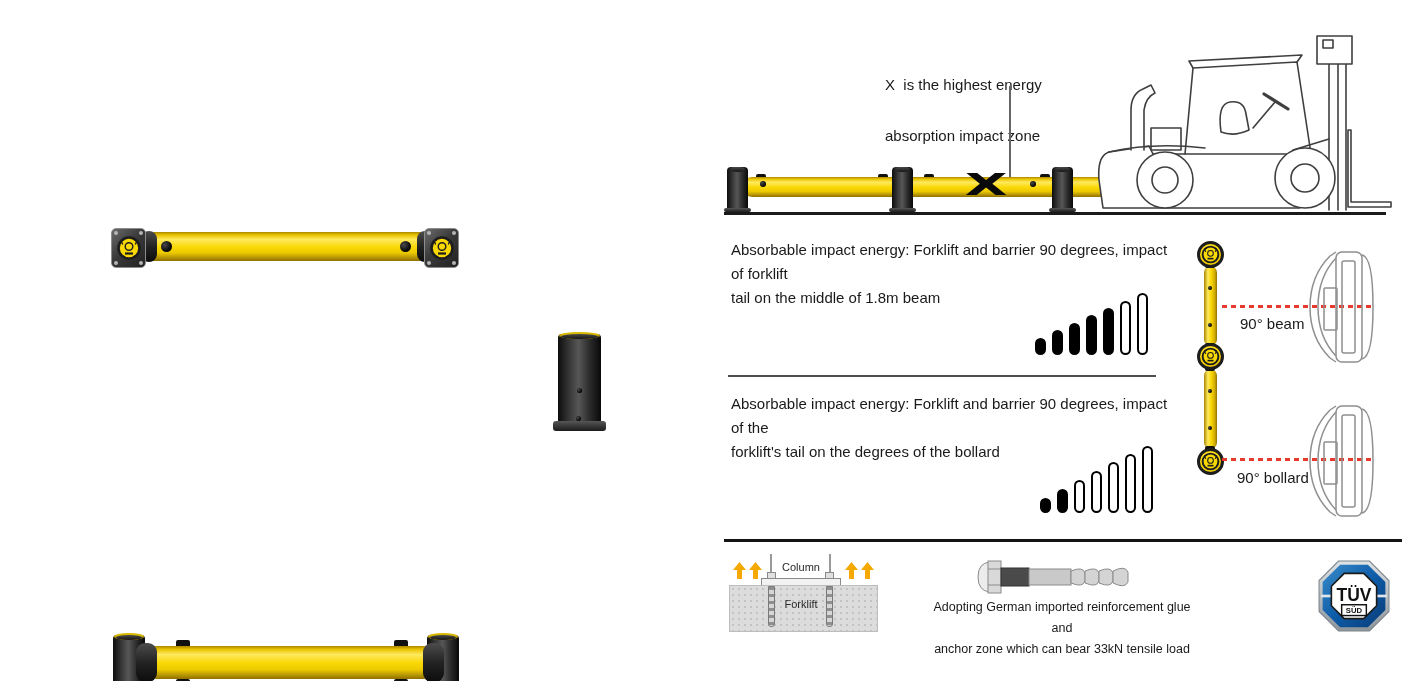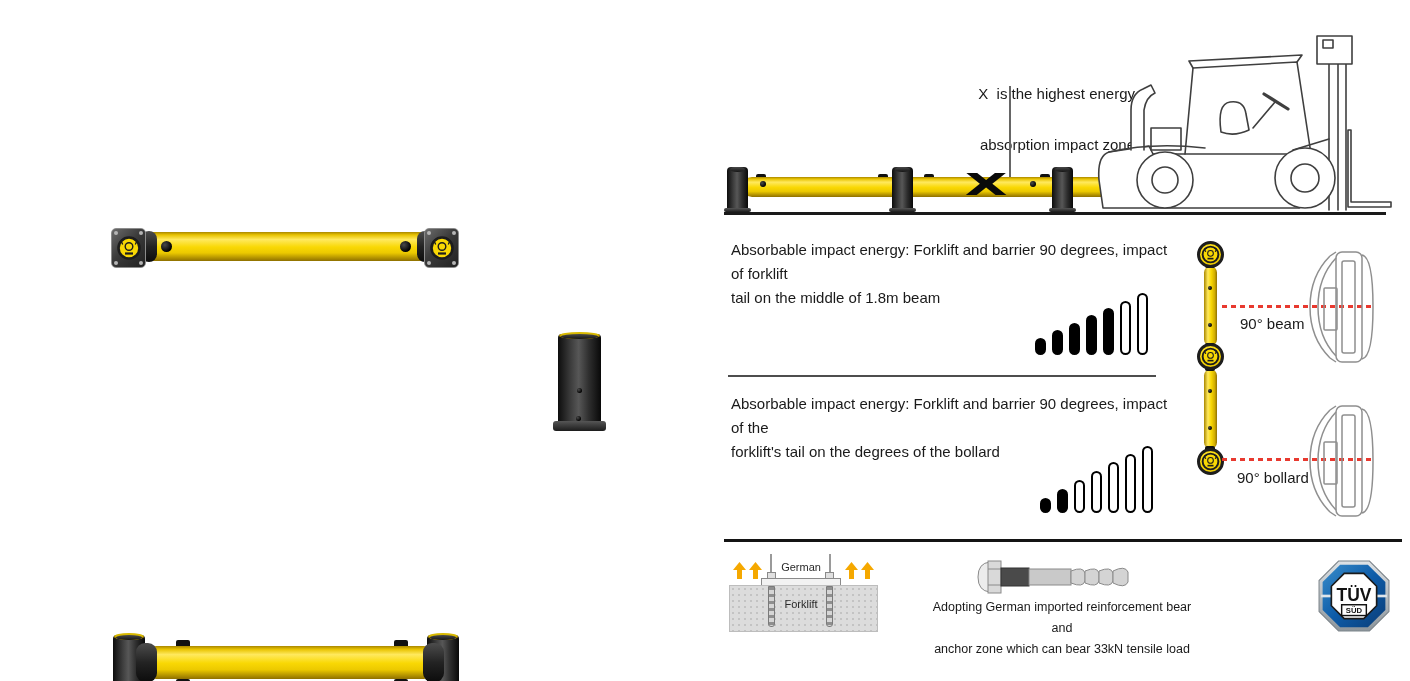--- a/index.html
+++ b/index.html
@@ -176,21 +176,21 @@
   <div class="abs" style="left:540px;top:300px;width:100px;height:140px;">
     <div class="abs post" style="left:18px;top:34px;width:43px;height:88px;">
       <span class="post-rim"></span>
         <span class="post-rim-top"></span>
     </div>
     <div class="abs bolt-dot" style="left:37px;top:88px;width:5px;height:5px;"></div>
     <div class="abs bolt-dot" style="left:36px;top:116px;width:5px;height:5px;"></div>
     <div class="abs post-base" style="left:13px;top:121px;width:53px;height:10px;"></div>
   </div>
 
-  <div class="abs txt" style="left:885px;top:51px;width:250px;text-align:right;line-height:17px;white-space:pre;">
+  <div class="abs txt" style="left:885px;top:42px;width:250px;text-align:left;line-height:17px;white-space:pre;">
     <div>X  is the highest energy</div>
     <div>absorption impact zone</div>
   </div>
   <div class="abs pointer-line" style="left:1009px;top:86px;height:92px;"></div>
 
   <div class="abs" style="left:700px;top:150px;width:700px;height:70px;">
     <div class="abs tab" style="left:56px;top:24px;width:10px;height:6px;"></div>
     <div class="abs tab" style="left:178px;top:24px;width:10px;height:6px;"></div>
     <div class="abs tab" style="left:224px;top:24px;width:10px;height:6px;"></div>
     <div class="abs tab" style="left:340px;top:24px;width:10px;height:6px;"></div>
@@ -323,21 +323,21 @@
       </svg>
     <svg class="abs" style="left:118px;top:10px;" width="13" height="17" viewBox="0 0 13 17">
         <use href="#uplift-arrow"></use>
       </svg>
     <svg class="abs" style="left:134px;top:10px;" width="13" height="17" viewBox="0 0 13 17">
         <use href="#uplift-arrow"></use>
       </svg>
 
     <div class="abs col-line" style="left:43px;top:2px;height:25px;"></div>
     <div class="abs col-line" style="left:102px;top:2px;height:25px;"></div>
-    <div class="abs tiny-txt" style="left:46px;top:9px;width:56px;text-align:center;">German</div>
+    <div class="abs tiny-txt" style="left:46px;top:9px;width:56px;text-align:center;">Column</div>
 
     <div class="abs bolt-head" style="left:40px;top:20px;width:9px;height:7px;"></div>
     <div class="abs bolt-head" style="left:98px;top:20px;width:9px;height:7px;"></div>
     <div class="abs base-plate" style="left:34px;top:26px;width:80px;height:8px;"></div>
 
     <div class="abs concrete" style="left:2px;top:33px;width:149px;height:47px;"></div>
     <div class="abs anchor-shaft" style="left:41px;top:34px;height:41px;"></div>
     <div class="abs anchor-shaft" style="left:99px;top:34px;height:41px;"></div>
     <div class="abs tiny-txt" style="left:42px;top:46px;width:64px;text-align:center;">Forklift</div>
   </div>
@@ -351,21 +351,21 @@
       <rect x="26" y="8" width="28" height="18" fill="#4a4a4a" stroke="#333"></rect>
       <rect x="54" y="9" width="42" height="16" fill="#c9c9c9"></rect>
       <path d="M96,11 Q108,6 110,13 L110,21 Q108,28 96,23 Z" fill="#d4d4d4"></path>
       <path d="M110,11 Q122,6 124,13 L124,21 Q122,28 110,23 Z" fill="#d4d4d4"></path>
       <path d="M124,11 Q136,6 138,13 L138,21 Q136,28 124,23 Z" fill="#d4d4d4"></path>
       <path d="M138,11 Q150,5 153,12 L153,22 Q150,29 138,23 Z" fill="#d4d4d4"></path>
     </g>
   </svg>
 
   <div class="abs small-txt" style="left:928px;top:597px;width:268px;text-align:center;">
-    <div>Adopting German imported reinforcement bear and</div>
+    <div>Adopting German imported reinforcement glue and</div>
     <div style="margin-top:0;">anchor zone which can bear 33kN tensile load</div>
   </div>
 
   <svg class="abs" style="left:1318px;top:560px;" width="72" height="72" viewBox="0 0 70 70">
     <defs>
       <linearGradient id="tuvBlue" x1="0" y1="0" x2="1" y2="1">
         <stop offset="0" stop-color="#3a8ecb"></stop>
           <stop offset="0.5" stop-color="#0e5ca8"></stop>
           <stop offset="1" stop-color="#0a3c77"></stop>
       </linearGradient>

